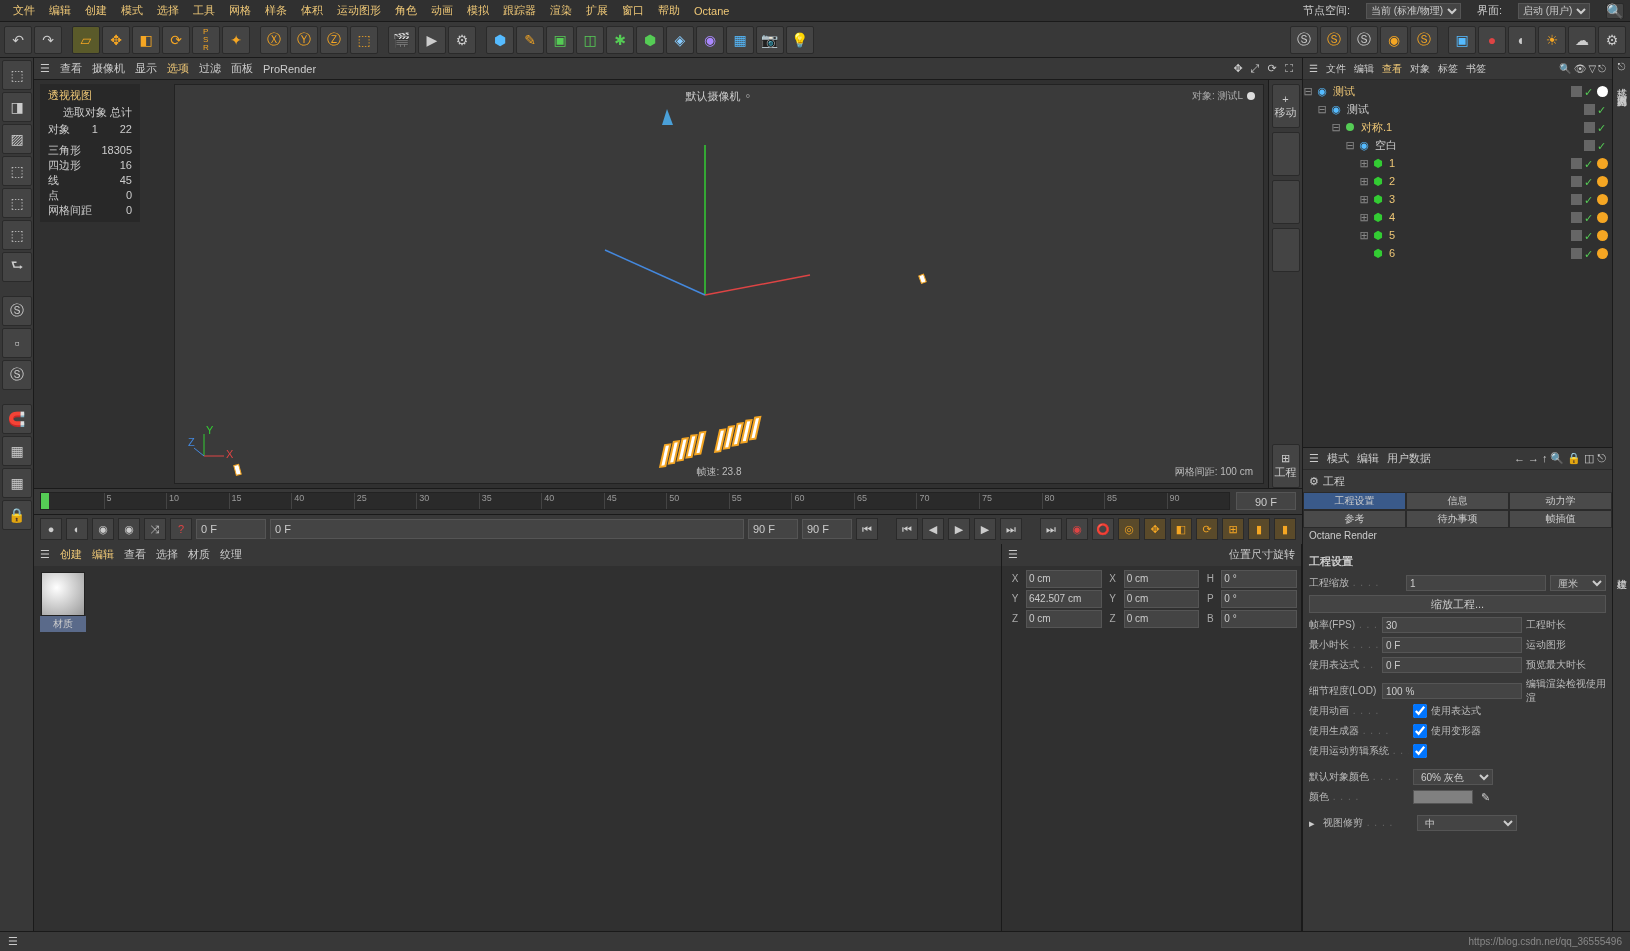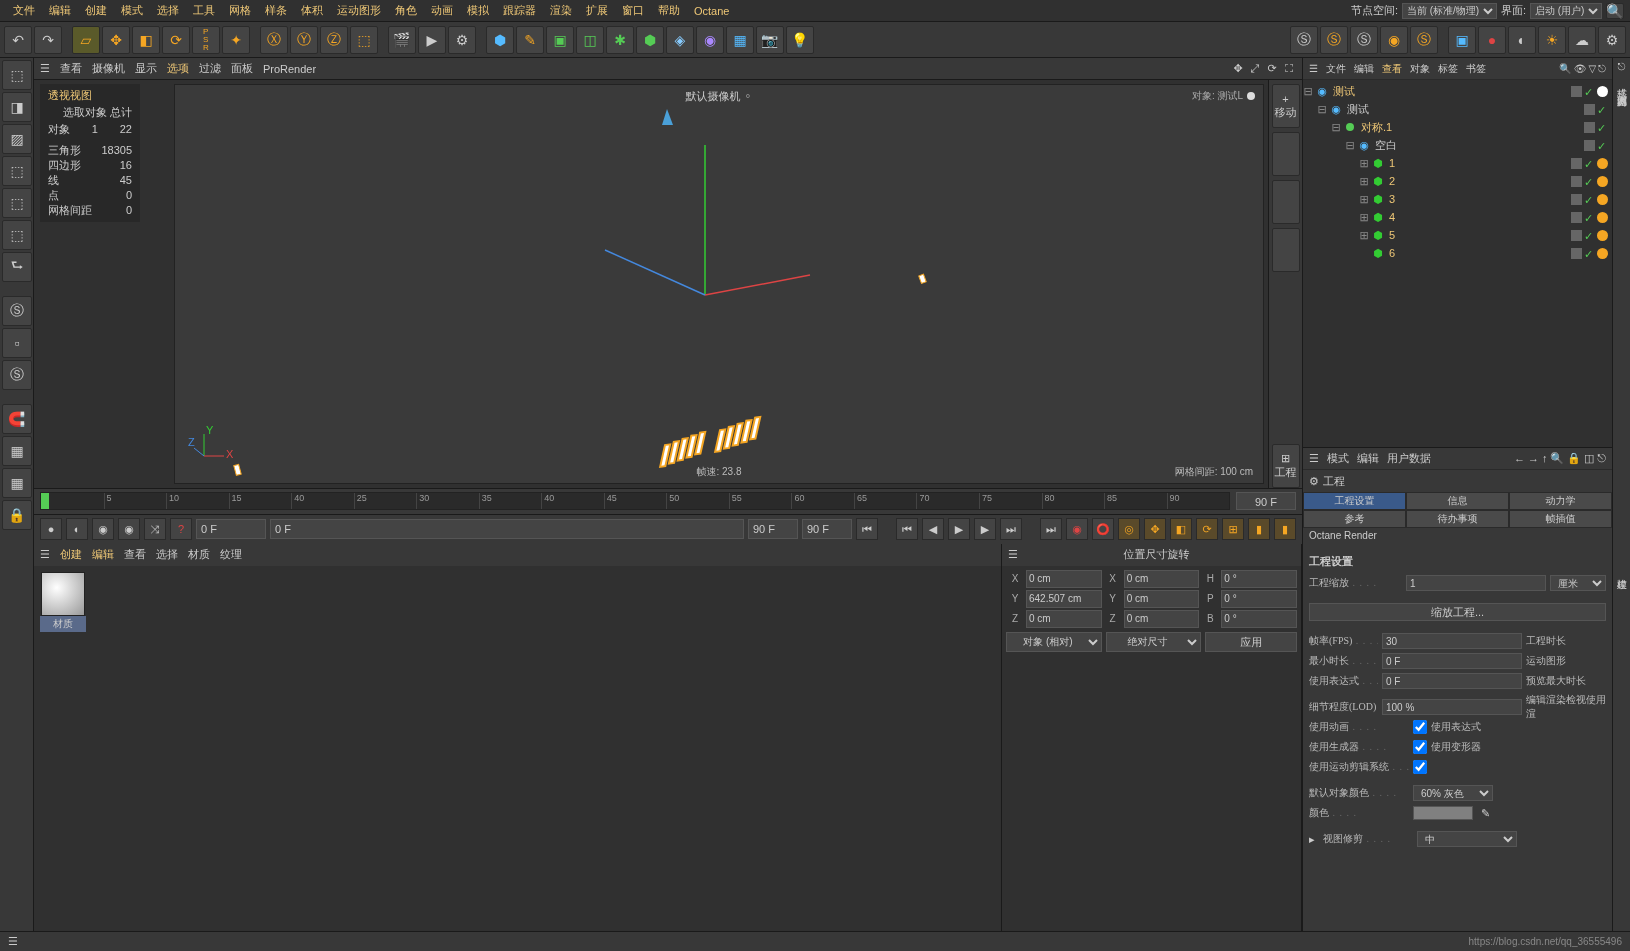--- a/index.html
+++ b/index.html
@@ -1,19 +1,19 @@
 <!DOCTYPE html>
 <html><head>
 <meta charset="utf-8">
 <style>
 * { margin:0; padding:0; box-sizing:border-box; font-family:"Microsoft YaHei",Arial,sans-serif; font-size:11px; color:#ccc; }
 body { background:#303030; overflow:hidden; width:1630px; height:951px; position:relative; }
 .menubar { height:22px; background:#303030; display:flex; align-items:center; padding:0 6px; border-bottom:1px solid #1a1a1a; }
 .menubar .mi { padding:0 7px; color:#eec776; cursor:default; }
-.menubar .right { margin-left:auto; display:flex; align-items:center; gap:4px; }
+.menubar .right { margin-left:auto; display:flex; align-items:center; gap:16px; }
 .menubar .right span { color:#ccc; }
 .menubar select { background:#444; border:1px solid #555; color:#ccc; height:16px; font-size:10px; }
 .toolbar { height:36px; background:#383838; display:flex; align-items:center; padding:0 4px; gap:2px; border-bottom:1px solid #1a1a1a; }
 .tbtn { width:28px; height:28px; background:#444; border:1px solid #2a2a2a; display:flex; align-items:center; justify-content:center; border-radius:2px; font-size:14px; }
 .tbtn.orange { color:#f5a623; }
 .tbtn.active { background:#5a5a2a; }
 .sep { width:6px; }
 .layout { display:flex; height:calc(100% - 58px); }
 .leftbar { width:34px; background:#383838; display:flex; flex-direction:column; gap:2px; padding:2px; border-right:1px solid #1a1a1a; }
 .leftbar .lb { width:30px; height:30px; background:#444; border:1px solid #2a2a2a; display:flex; align-items:center; justify-content:center; font-size:14px; border-radius:2px; }
@@ -88,26 +88,26 @@
 .attrmgr .hdr { height:22px; background:#383838; display:flex; align-items:center; gap:8px; padding:0 6px; border-bottom:1px solid #2a2a2a; }
 .attrmgr .hdr .icons{margin-left:auto;display:flex;gap:3px;}
 .attrmgr .title { height:22px; display:flex; align-items:center; padding:0 6px; gap:4px; background:#383838;}
 .attrmgr .tabs { display:flex; flex-wrap:wrap; }
 .attrmgr .tab { flex:1 0 33%; height:18px; background:#4a4a4a; border:1px solid #2a2a2a; text-align:center; line-height:16px; font-size:10px; }
 .attrmgr .tab.active { background:#3a5a8a; }
 .attrmgr .tab.wide{flex:1 0 100%;}
 .attrmgr .body { flex:1; overflow:auto; padding:4px 6px; background:#383838; }
 .attrmgr .section-title{color:#ccc;font-weight:bold;margin:4px 0;}
 .attrmgr .prow { display:flex; align-items:center; height:20px; gap:4px; }
-.attrmgr .prow .pl { width:100px; color:#bbb; font-size:10px; white-space:nowrap;overflow:hidden;font-family:Liberation Serif, serif;}
+.attrmgr .prow .pl { width:100px; color:#bbb; font-size:10px; white-space:nowrap;overflow:hidden;}
 .attrmgr .prow .pl::after{content:" . . . .";color:#666;letter-spacing:1px;}
 .attrmgr .prow input,.attrmgr .prow select { flex:1; height:16px; background:#444; border:1px solid #555; color:#ccc; font-size:10px; padding:0 3px; }
 .attrmgr .prow input[type=checkbox]{flex:0 0 14px;height:14px;}
 .attrmgr .prow .pl2{flex:0 0 80px;color:#bbb;font-size:10px;}
-.attrmgr .btn-row{height:18px;background:#444;border:1px solid #555;text-align:center;line-height:16px;margin:10px 0;}
+.attrmgr .btn-row{height:18px;background:#444;border:1px solid #555;text-align:center;line-height:16px;margin:2px 0;}
 .statusbar { position:absolute; bottom:0; left:0; right:0; height:20px; background:#383838; border-top:1px solid #1a1a1a; display:flex; align-items:center; padding:0 8px; }
 .statusbar .url{margin-left:auto;color:#888;font-size:10px;}
 .bottom-split{display:flex;flex:1;min-height:0;}
 .colorswatch{width:60px;height:14px;background:#808080;border:1px solid #555;}
 svg{overflow:visible;}
 </style>
 </head>
 <body>
 
 <div class="menubar">
@@ -384,21 +384,21 @@
         <div class="body">
           <div class="matslot">
             <div class="matball"></div>
             <div class="matlabel">材质</div>
           </div>
         </div>
       </div>
       <div class="coordpanel">
         <div class="hdr">
             <span>☰</span>
-          <div style="flex:1;display:flex;justify-content:center">
+          <div style="flex:1;display:flex;justify-content:flex-end">
             <span>位置</span>
             <span>尺寸</span>
             <span>旋转</span>
           </div>
         </div>
         <div class="grid" id="coord-grid">
             <div class="lbl">X</div>
             <input value="0 cm" style="">
             <div class="lbl">X</div>
             <input value="0 cm" style="">
@@ -410,25 +410,20 @@
             <input value="0 cm" style="">
             <div class="lbl">P</div>
             <input value="0 °" style="">
             <div class="lbl">Z</div>
             <input value="0 cm" style="">
             <div class="lbl">Z</div>
             <input value="0 cm" style="">
             <div class="lbl">B</div>
             <input value="0 °" style="">
           </div>
-        <div class="btns">
-          <select class="b"><option>对象 (相对)</option></select>
-          <select class="b"><option>绝对尺寸</option></select>
-          <div class="b">应用</div>
-        </div>
       </div>
     </div>
   </div>
 
   <div class="rightside">
     <div class="objmgr">
       <div class="hdr">
         <span>☰</span>
         <span>文件</span>
         <span>编辑</span>

